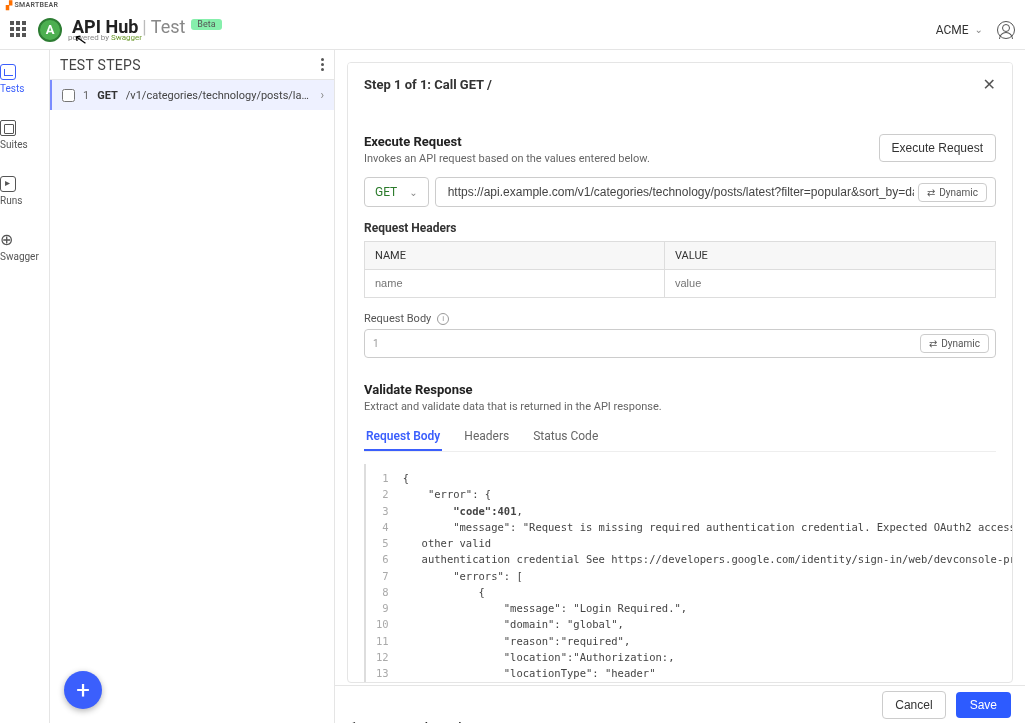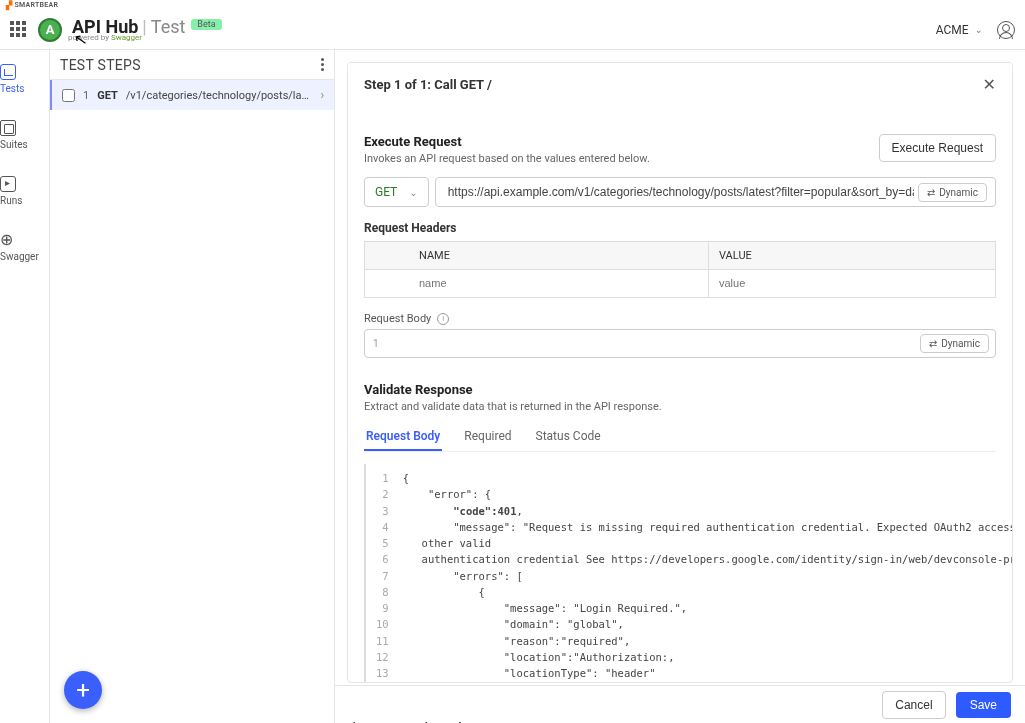--- a/index.html
+++ b/index.html
@@ -66,21 +66,21 @@
   .btn-primary { border:none; background:#2d5bff; color:#fff; border-radius:4px; padding:6px 14px; font-size:12px; cursor:pointer;}
 
   .url-row { display:flex; gap:6px; margin-top:12px;}
   .method-sel { border:1px solid #ccc; border-radius:4px; padding:6px 10px; display:flex; align-items:center; gap:12px; font-size:12px; color:#2a7a2a; cursor:pointer; min-width:60px; justify-content:space-between;}
   .url-box { flex:1; border:1px solid #ccc; border-radius:4px; display:flex; align-items:center; padding:0 8px; }
   .url-input { flex:1; border:none; outline:none; font-size:12px; color:#444; padding:7px 4px;}
   .dyn-chip { border:1px solid #ccc; border-radius:4px; padding:3px 8px; font-size:10px; color:#555; cursor:pointer; display:flex; align-items:center; gap:4px; background:#fff;}
 
   .sub-title { font-weight:700; font-size:12px; margin-top:14px; color:#333;}
   .hdr-table { margin-top:6px;}
-  .hdr-row { display:flex; border:1px solid #ddd;padding-left:44px;}
+  .hdr-row { display:flex; border:1px solid #ddd;}
   .hdr-row + .hdr-row { border-top:none;}
   .hdr-cell { padding:7px 10px; font-size:11px; }
   .hdr-cell:first-child { width:300px; border-right:1px solid #ddd;}
   .hdr-cell:last-child { flex:1;}
   .hdr-head { background:#f7f7f7; color:#333; font-weight:400;}
   .hdr-input { border:none; outline:none; width:100%; font-size:11px; color:#666; background:transparent;}
 
   .body-label { font-size:11px; color:#555; margin-top:14px; display:flex; align-items:center; gap:6px;}
   .info-circ { width:12px; height:12px; border:1px solid #999; border-radius:50%; font-size:8px; display:flex; align-items:center; justify-content:center; color:#999;}
   .body-box { border:1px solid #ccc; border-radius:4px; margin-top:4px; display:flex; align-items:center; padding:4px 6px; gap:6px;}
@@ -240,21 +240,21 @@
           </div>
         </div>
 
         <div style="margin-top:24px;">
           <div class="section-title">Validate Response</div>
           <div class="section-desc">Extract and validate data that is returned in the API response.</div>
         </div>
 
         <div class="tabs">
           <div class="tab active">Request Body</div>
-          <div class="tab">Required</div>
+          <div class="tab">Headers</div>
           <div class="tab">Status Code</div>
         </div>
 
         <div class="code-block">
           <div class="gutter" id="code-gutter"> 1
  2
  3
  4
  5
  6

